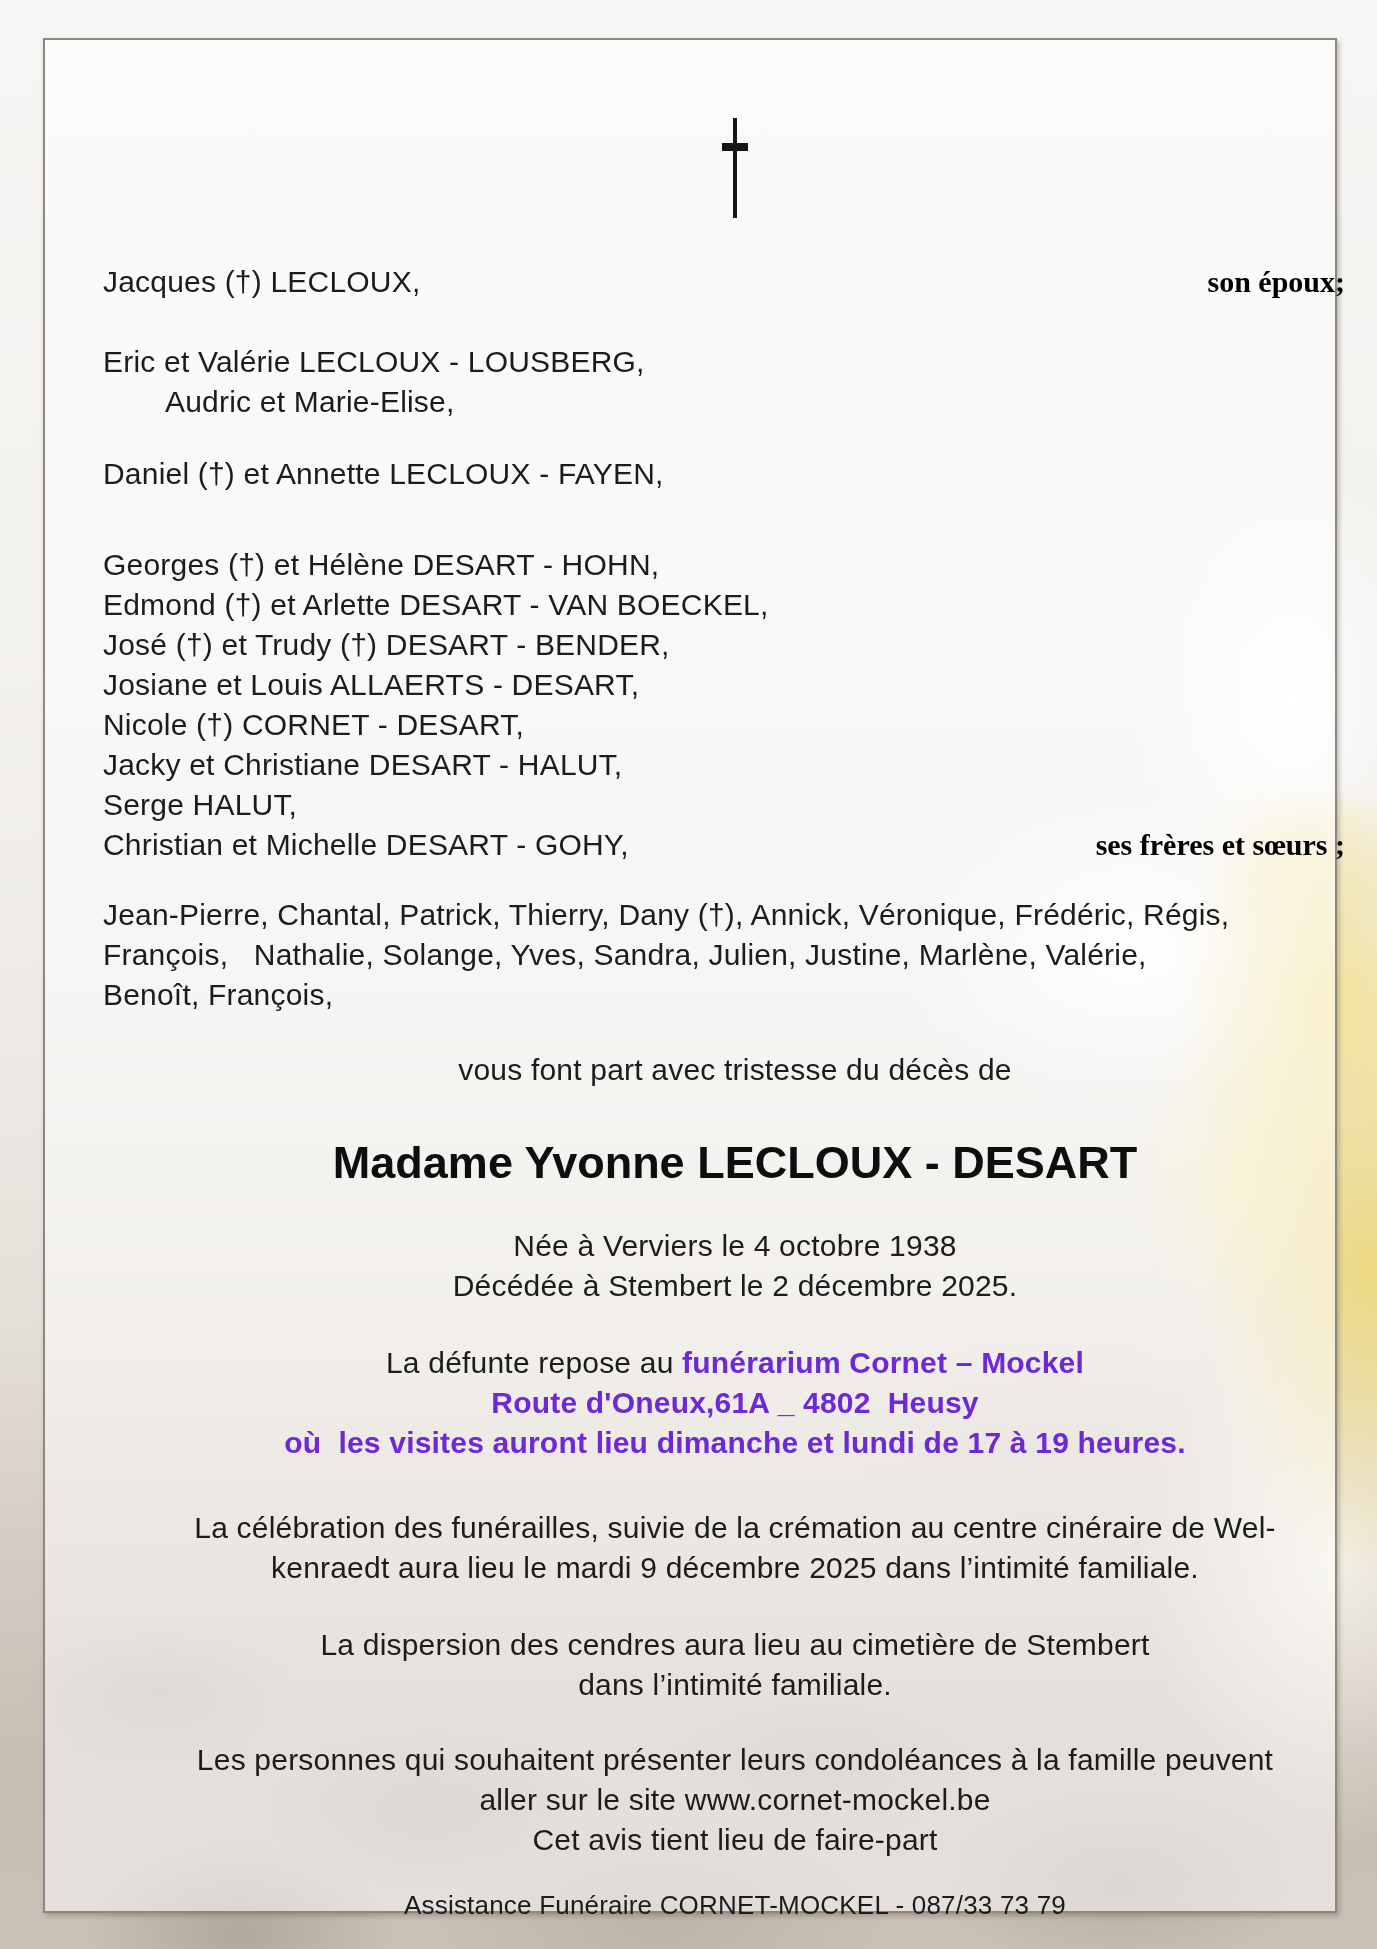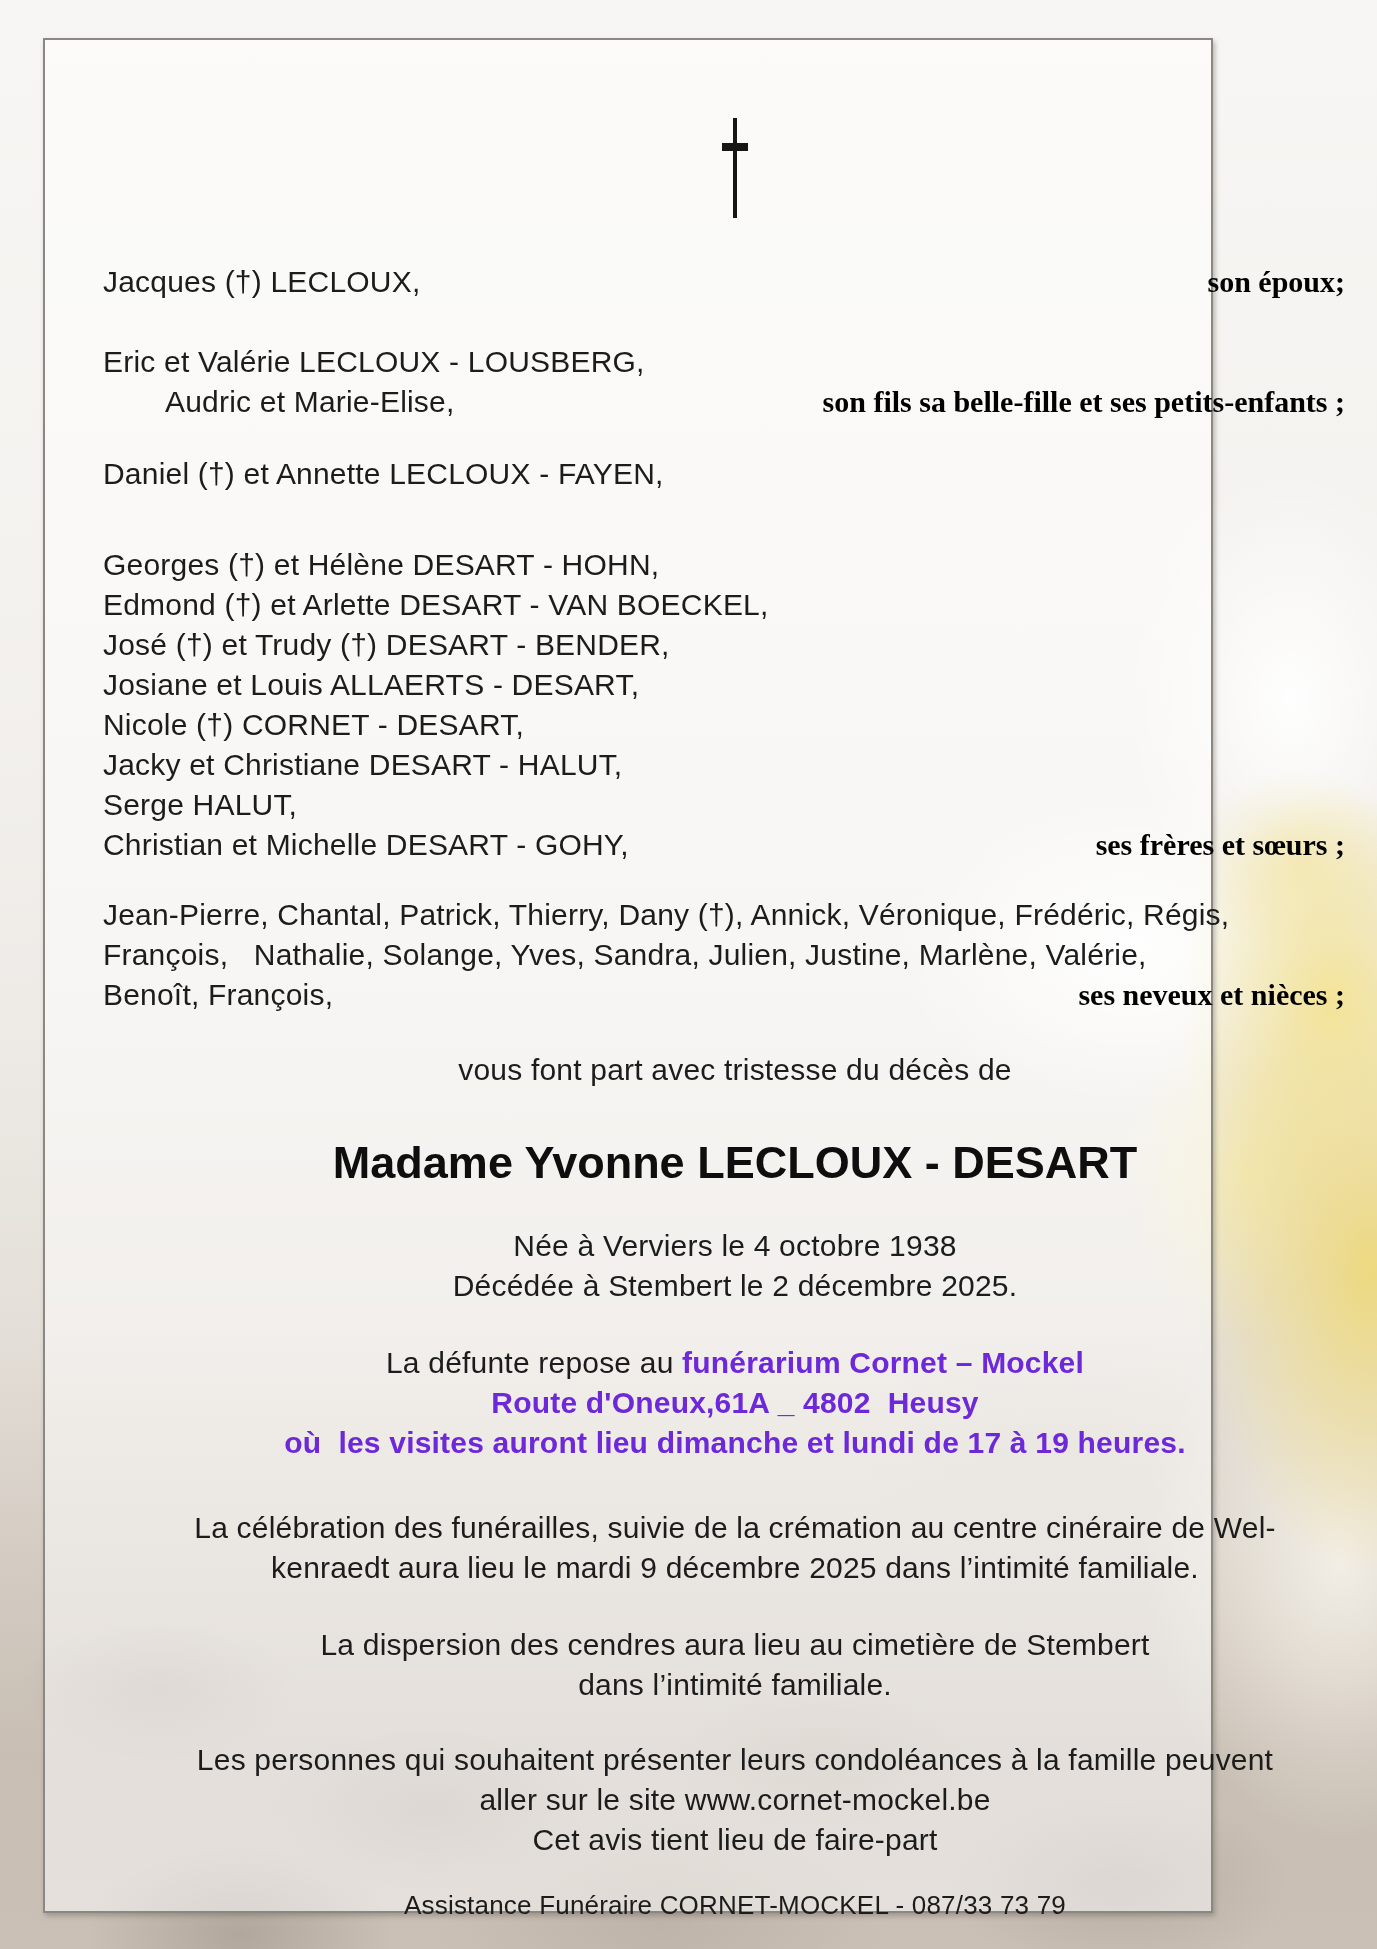--- a/index.html
+++ b/index.html
@@ -17,21 +17,21 @@
       radial-gradient(ellipse 200px 100px at 160px 1690px, rgba(158,146,136,0.30), rgba(158,146,136,0) 70%),
       radial-gradient(ellipse 230px 120px at 430px 1810px, rgba(150,138,128,0.28), rgba(150,138,128,0) 70%),
       radial-gradient(ellipse 210px 110px at 820px 1760px, rgba(163,150,138,0.26), rgba(163,150,138,0) 70%),
       radial-gradient(ellipse 250px 130px at 1120px 1885px, rgba(148,138,127,0.32), rgba(148,138,127,0) 70%),
       radial-gradient(ellipse 220px 130px at 240px 1935px, rgba(138,126,116,0.38), rgba(138,126,116,0) 70%),
       radial-gradient(ellipse 320px 160px at 660px 1925px, rgba(172,160,148,0.38), rgba(172,160,148,0) 70%),
       linear-gradient(180deg, #f7f6f4 0%, #f4f2ef 30%, #eeebe7 52%, #e4dfd8 68%, #d4ccc3 80%, #c8beb4 90%, #cac0b6 100%);
     font-family:"Liberation Sans", sans-serif;
   }
   .frame {
-    position:absolute; left:43px; top:38px; width:1170px; height:1875px;
+    position:absolute; left:43px; top:38px; width:1294px; height:1875px;
     box-sizing:border-box; border:2px solid #8b8884;
     background:rgba(255,255,255,0.5);
     box-shadow:2px 3px 5px rgba(108,100,92,0.45);
   }
   .content { position:absolute; left:45px; top:40px; width:1290px; }
   .cross { position:relative; width:26px; height:100px; margin:38px auto 0 auto; }
   .cross-v { position:absolute; left:50%; margin-left:-2px; top:0; width:4px; height:100px; background:#161616; }
   .cross-h { position:absolute; left:0; top:25px; width:26px; height:8px; background:#161616; }
   .line { font-size:30px; line-height:40px; color:#1c1c1c; letter-spacing:0.2px; }
   .row { display:flex; justify-content:space-between; align-items:baseline; padding:0 35px 0 13px; }
@@ -59,21 +59,20 @@
     <div class="line row mt44">
       <span class="l">Jacques (†) LECLOUX,</span>
       <span class="r">son époux;</span>
     </div>
 
     <div class="line row mt40">
       <span class="l">Eric et Valérie LECLOUX - LOUSBERG,</span>
     </div>
     <div class="line row">
       <span class="l indent">Audric et Marie-Elise,</span>
-      <span class="r">son fils sa belle-fille et ses petits-enfants ;</span>
     </div>
 
     <div class="line row mt32">
       <span class="l">Daniel (†) et Annette LECLOUX - FAYEN,</span>
     </div>
 
     <div class="line row mt51">
       <span class="l">Georges (†) et Hélène DESART - HOHN,</span>
     </div>
     <div class="line row">
@@ -100,21 +99,20 @@
     </div>
 
     <div class="line row mt30">
       <span class="l">Jean-Pierre, Chantal, Patrick, Thierry, Dany (†), Annick, Véronique, Frédéric, Régis,</span>
     </div>
     <div class="line row">
       <span class="l">François,   Nathalie, Solange, Yves, Sandra, Julien, Justine, Marlène, Valérie,</span>
     </div>
     <div class="line row">
       <span class="l">Benoît, François,</span>
-      <span class="r">ses neveux et nièces ;</span>
     </div>
 
     <div class="line center mt35">vous font part avec tristesse du décès de</div>
 
     <div class="title center mt45">Madame Yvonne LECLOUX - DESART</div>
 
     <div class="line center mt35">Née à Verviers le 4 octobre 1938</div>
     <div class="line center">Décédée à Stembert le 2 décembre 2025.</div>
 
     <div class="line center mt37"><span class="seg">La défunte repose au </span><span class="seg bold">funérarium Cornet – Mockel</span></div>

